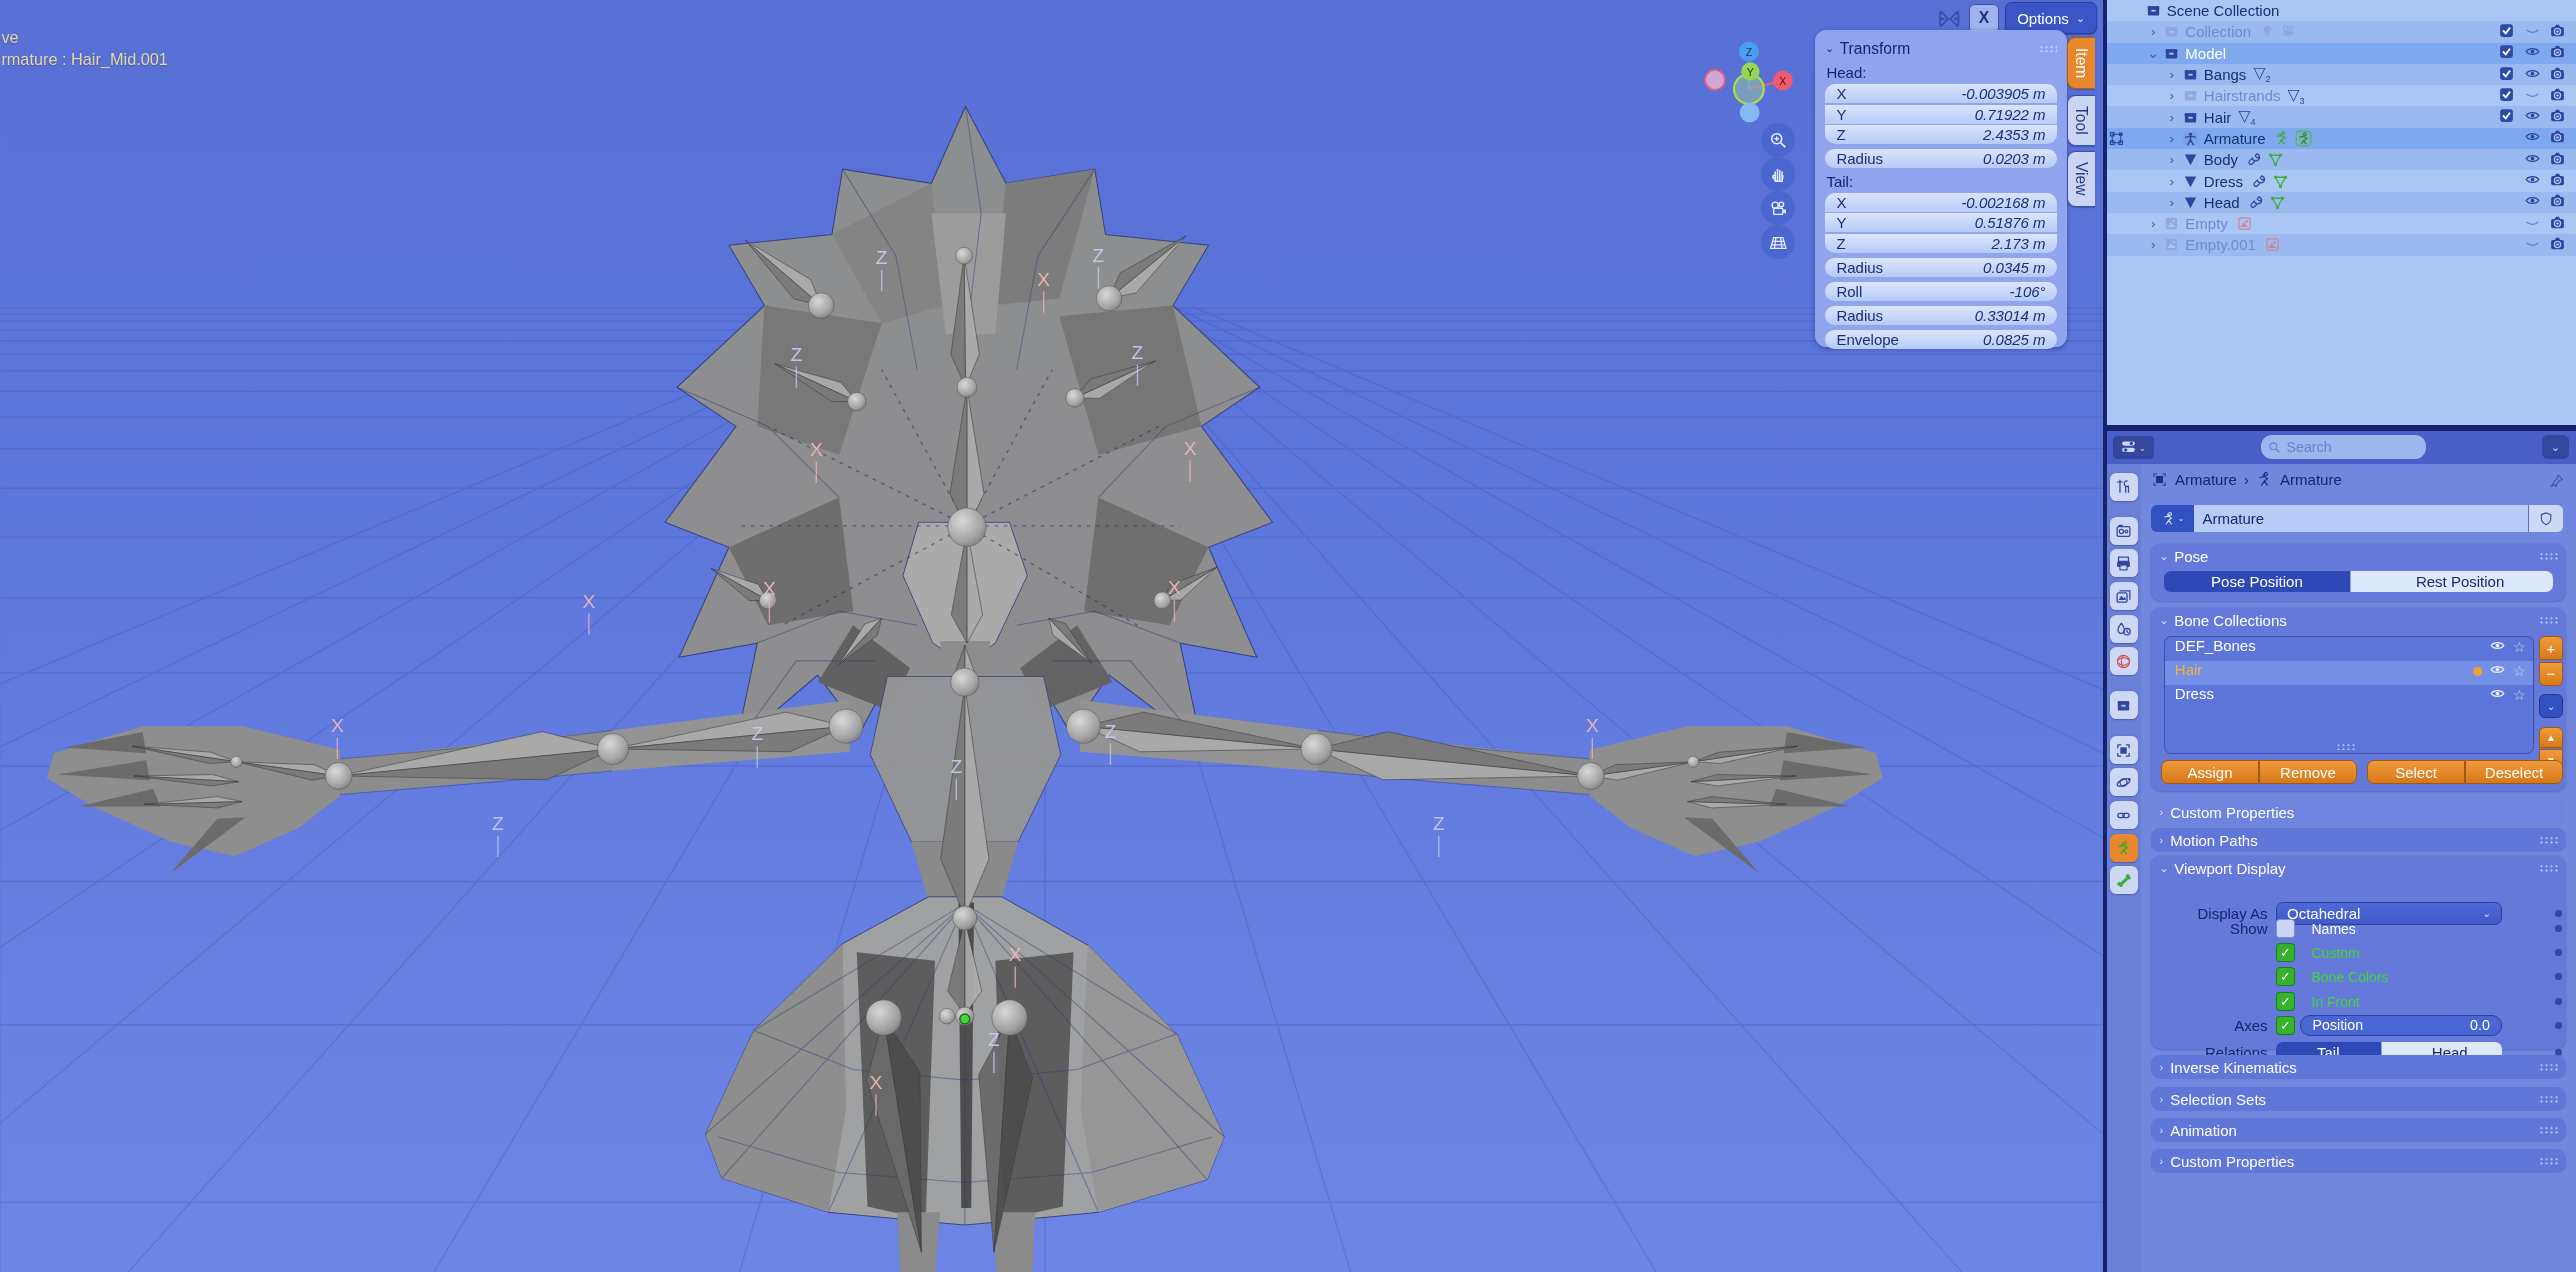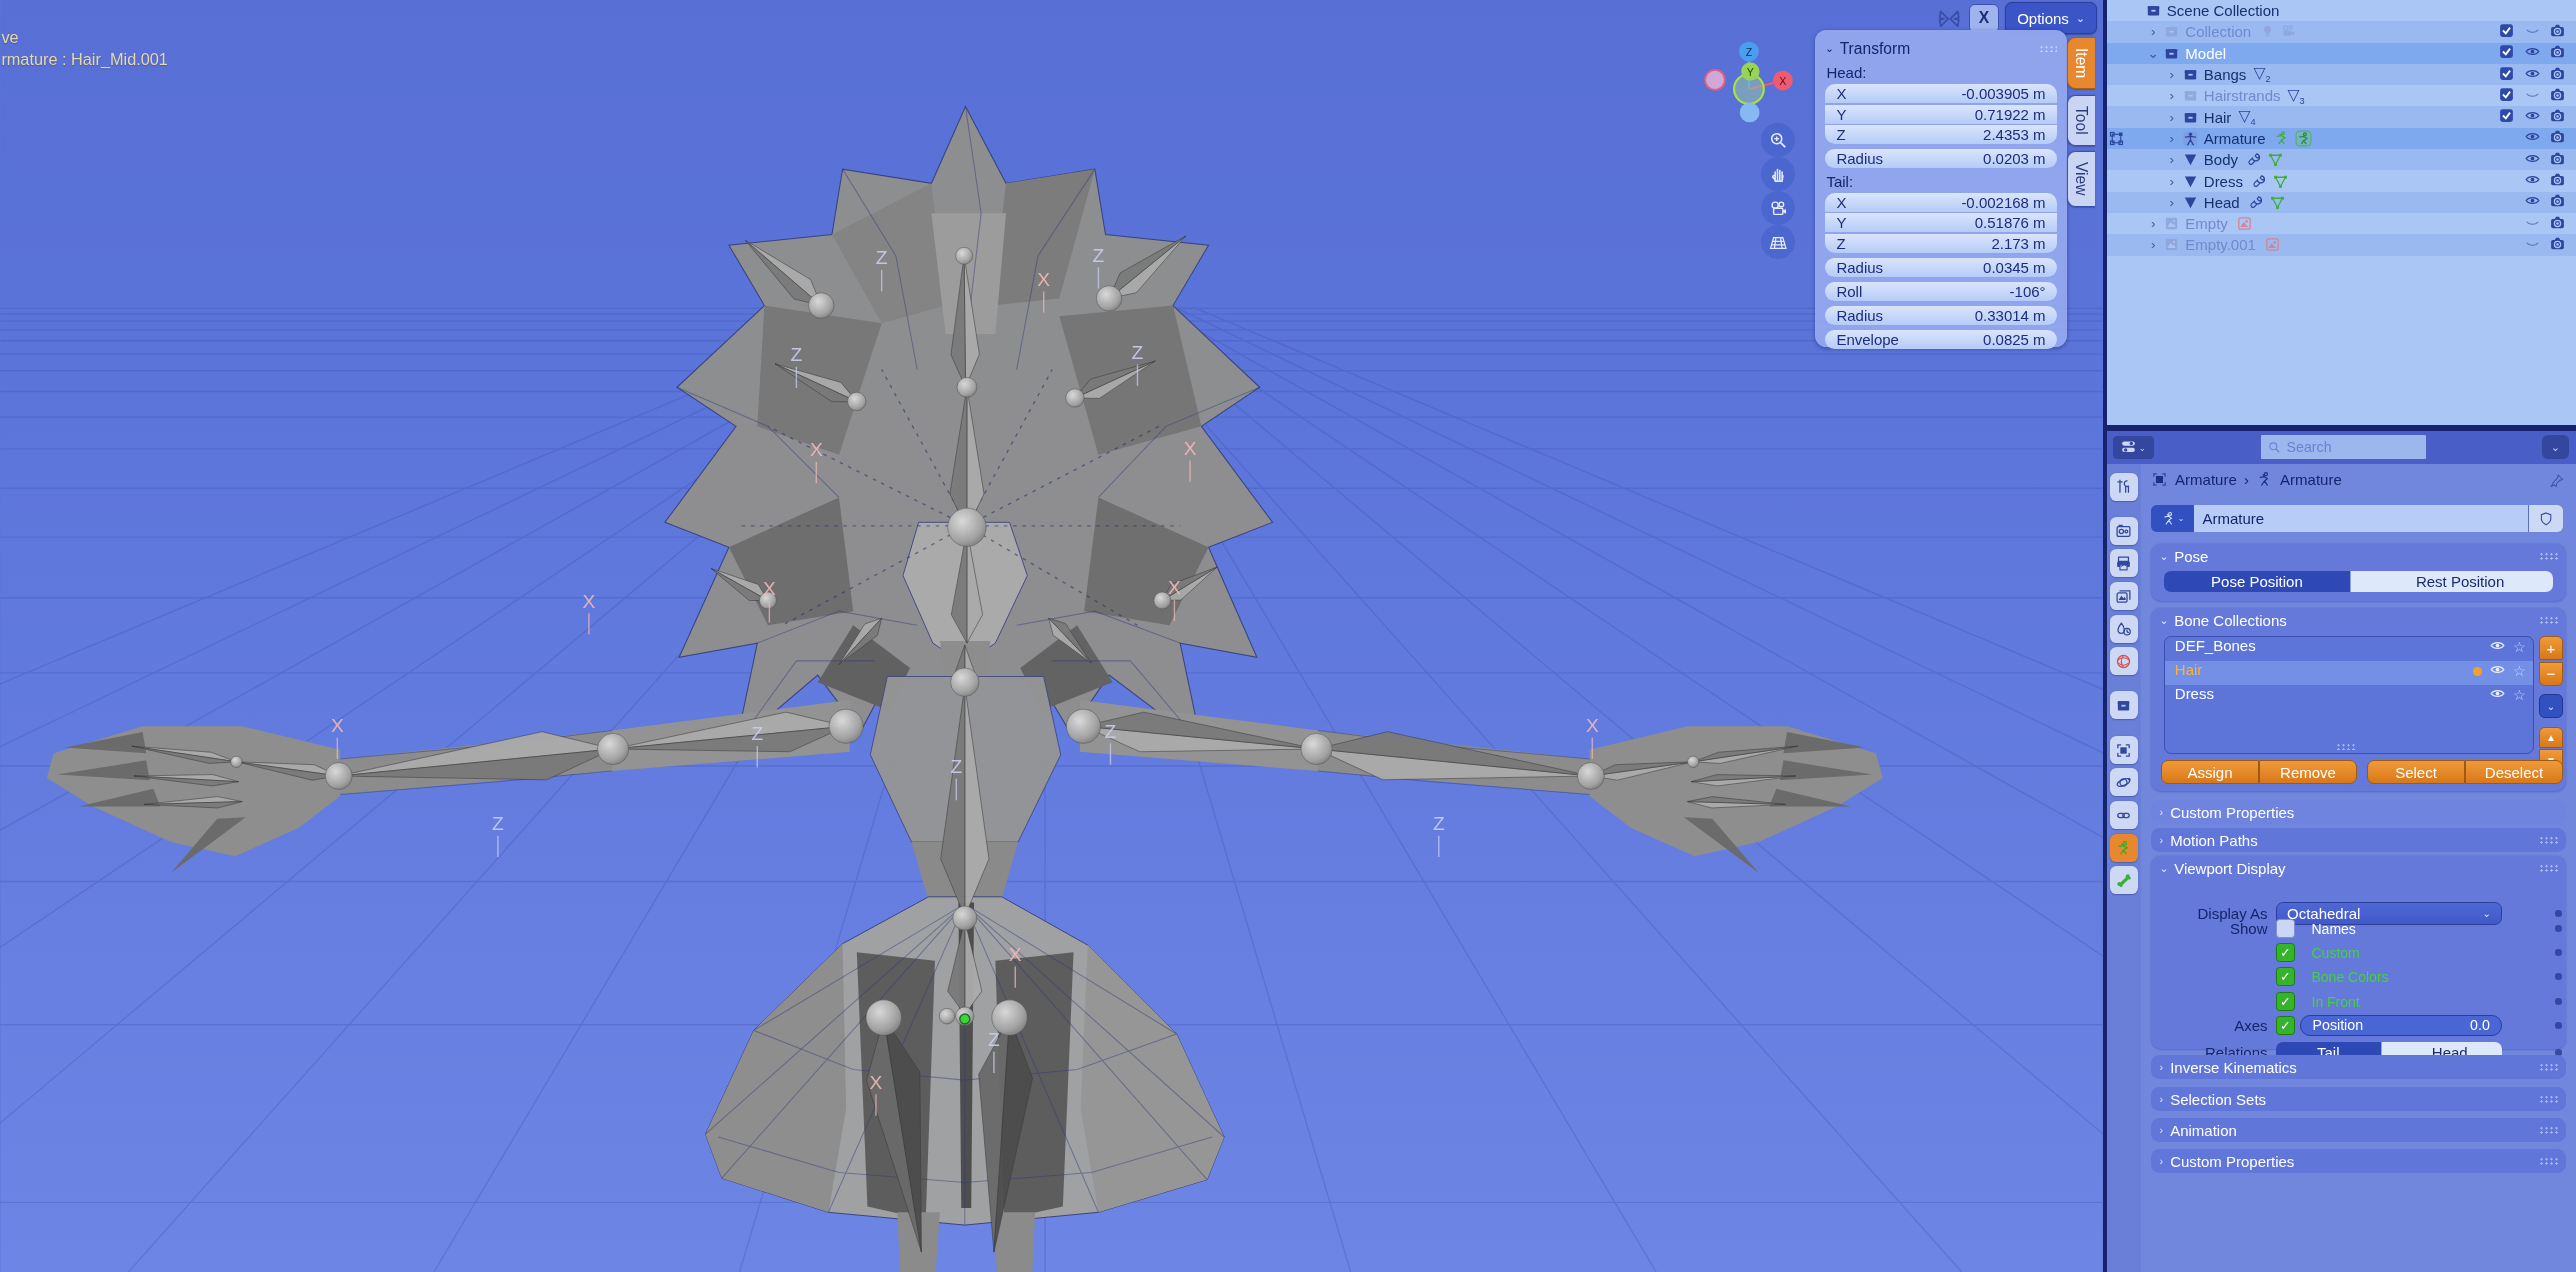--- a/index.html
+++ b/index.html
@@ -29,21 +29,21 @@
 
   
   #npanel{left:1815px;top:30px;width:252px;height:317px;background:rgba(146,166,238,.97);
           border-radius:11.4px;box-shadow:0 1.4px 4.3px rgba(10,20,80,.35);padding:7.1px 10px;box-sizing:border-box;}
   #npanel .hd{display:flex;align-items:center;gap:5.7px;color:#15246b;font-size:15.6px;height:23px;}
   #npanel .hd .dots{margin-left:auto;}
   .tf-sec{color:#15246b;font-size:15px;margin:4.3px 1.4px 2.8px;}
   .tf-group{display:flex;flex-direction:column;gap:1.4px;border-radius:10px;overflow:hidden;margin-bottom:5px;}
   .tf-row{height:19px;background:linear-gradient(#dae5fc,#b5cbf7);display:flex;align-items:center;
           justify-content:space-between;padding:0 11.4px;color:#1d2d7a;font-size:15px;}
-  .tf-row .v{font-weight:normal;}
+  .tf-row .v{font-weight:normal;font-style:italic;}
   
   #nptabs{left:2067px;top:37px;width:33px;}
   .nptab{writing-mode:vertical-rl;background:#c9d5f3;color:#2b3b80;border:1.4px solid #3b4fae;border-right:none;
          border-radius:8.5px 0 0 8.5px;font-size:15.6px;padding:10px 4.3px;margin-bottom:5.7px;text-align:center;
          box-shadow:0 0.7px 1.4px rgba(0,0,0,.25);}
   .nptab.active{background:#e8882e;color:#fff;border-color:#b05f12;}
 
   
   #vdivider{left:2103px;top:0;width:4.3px;height:1272px;background:#16246e;}
   #rightcol{left:2107px;top:0;width:469px;height:1272px;background:#a9c6f5;}
@@ -64,21 +64,21 @@
   .meshcount{position:relative;color:#2e459e;font-size:15.6px;}
   .meshcount sub{font-size:9.2px;}
   #hdivider{left:0;top:425px;width:469px;height:5.7px;background:#16246e;position:absolute;}
 
   
   #props{left:0;top:431px;width:469px;height:842px;background:#7187de;overflow:hidden;}
   #props-header{position:absolute;left:0;top:0;width:469px;height:33px;background:#4a5ec8;
                 display:flex;align-items:center;}
   .edtype{position:absolute;left:5.7px;top:5px;width:41px;height:23px;background:#33479e;border-radius:4.3px;
           display:flex;align-items:center;justify-content:center;gap:1.4px;color:#c9d5f5;}
-  .searchbox{position:absolute;left:154px;top:4.3px;width:151px;height:24px;background:#9cb6ee;border-radius:1px;
+  .searchbox{position:absolute;left:154px;top:4.3px;width:151px;height:24px;background:#9cb6ee;border-radius:11px;
              display:flex;align-items:center;padding:0 7.1px;gap:5.7px;color:#6a82d4;font-size:14.2px;}
   .hdr-chev{position:absolute;right:7.1px;top:4.3px;width:27px;height:24px;background:#33479e;border-radius:5.7px;
             display:flex;align-items:center;justify-content:center;color:#c9d5f5;font-size:10.7px;}
   #tabstrip{position:absolute;left:0;top:33px;width:34px;height:809px;background:#6a7fd8;}
   .ptab{position:absolute;left:2.8px;width:28.4px;height:28.4px;border-radius:6.4px;background:#ccd8f4;color:#33479e;
         display:flex;align-items:center;justify-content:center;box-shadow:0 0.7px 1.4px rgba(10,20,80,.3);}
   .ptab.active{background:#e8882e;color:#2fae28;}
   .ptab.green{color:#2fae28;}
   #props-body{position:absolute;left:34px;top:33px;width:435px;height:809px;}
 

